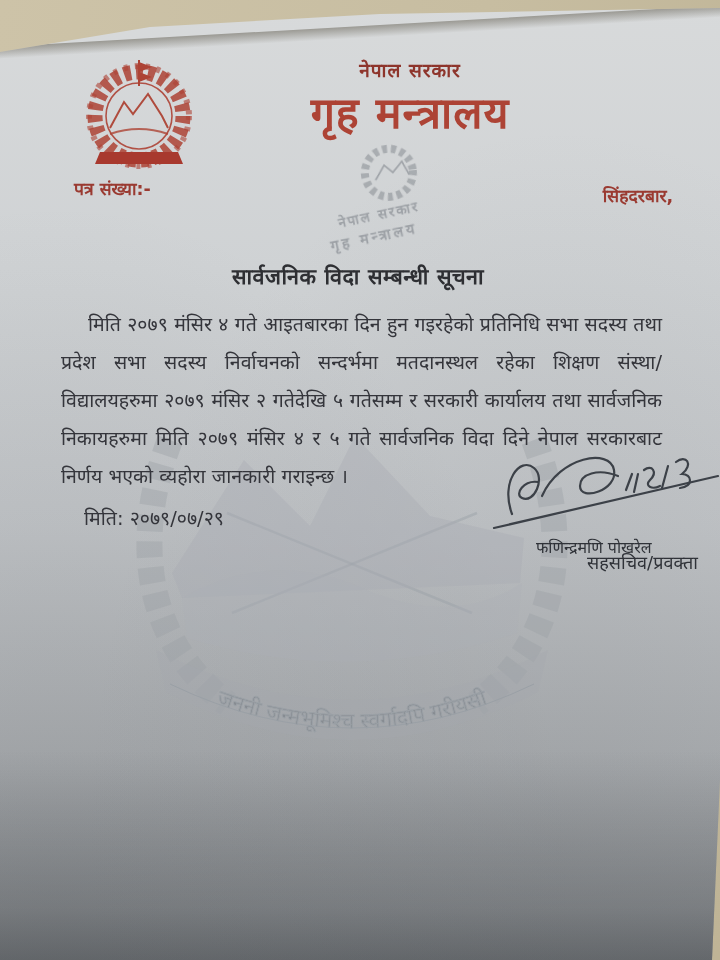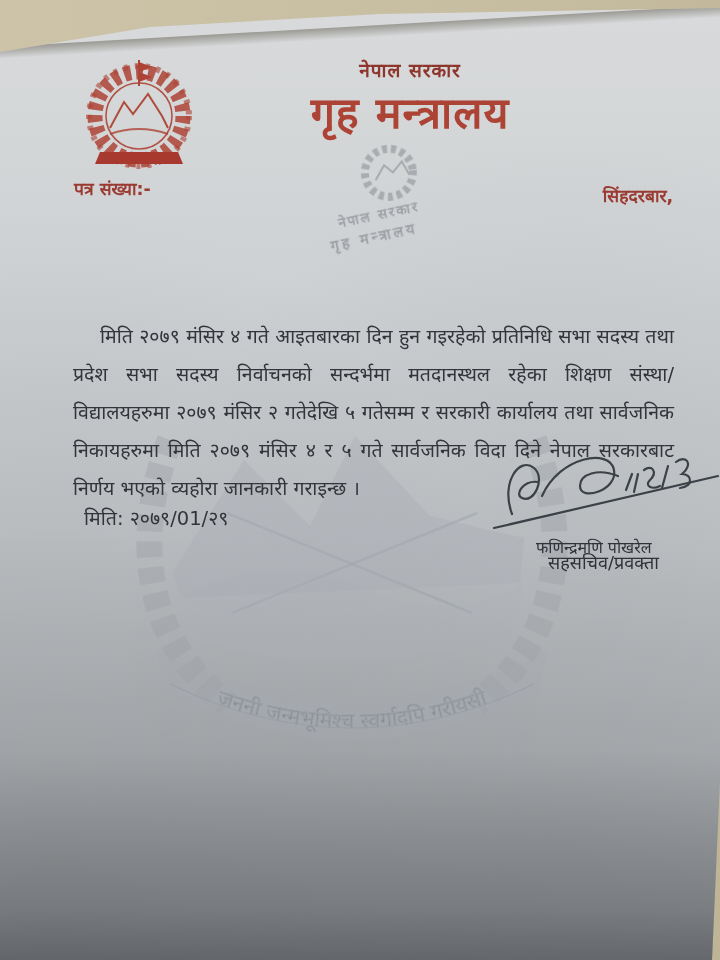--- a/index.html
+++ b/index.html
@@ -47,27 +47,27 @@
   }
   .stamp svg{display:block;margin:0 0 0 26px;}
   .stamp-line{font-weight:700;white-space:nowrap;}
   .stamp-line.l1{font-size:13.5px;transform:rotate(-6deg);margin:-4px 0 0 18px;letter-spacing:2px;}
   .stamp-line.l2{font-size:14.5px;transform:rotate(-6deg);margin:2px 0 0 8px;letter-spacing:3px;}
   .subject{
     position:absolute;left:358px;top:261px;transform:translateX(-50%);
     font-size:21.5px;font-weight:700;color:#2e2f33;white-space:nowrap;z-index:2;letter-spacing:.5px;
   }
   .body-text{
-    position:absolute;left:61px;top:306px;width:601px;margin:12px;z-index:2;
+    position:absolute;left:61px;top:306px;width:601px;margin:0;z-index:2;
     font-size:19.5px;line-height:38px;color:#34353b;text-align:justify;text-indent:27px;
   }
   .date{position:absolute;left:84px;top:504px;font-size:19.5px;color:#34353b;z-index:2;white-space:nowrap;}
   .sig-svg{position:absolute;left:492px;top:448px;width:228px;height:88px;z-index:3;}
   .sig-name{position:absolute;left:536px;top:536px;width:174px;font-size:16px;color:#2f3238;z-index:2;white-space:nowrap;}
-  .sig-title{position:absolute;left:548px;top:550px;width:150px;text-align:left;font-size:18px;color:#2f3238;z-index:2;white-space:nowrap;}
+  .sig-title{position:absolute;left:548px;top:550px;width:150px;text-align:right;font-size:18px;color:#2f3238;z-index:2;white-space:nowrap;}
   .watermark{position:absolute;left:112px;top:398px;width:480px;height:372px;z-index:0;}
 </style>
 </head>
 <body>
 
 <div class="paper">
 
   <div class="edge-shadow"></div>
 
   <svg class="watermark" viewBox="0 0 480 372">
@@ -114,24 +114,25 @@
     <svg width="96" height="62" viewBox="0 0 96 62">
       <g stroke="#7e838a" fill="none">
         <circle cx="48" cy="30" r="24" stroke-width="8" stroke-dasharray="5 4" opacity=".8"></circle>
         <path d="M34,36 L44,22 L52,30 L62,20 L68,34" stroke-width="1.6"></path>
       </g>
     </svg>
     <div class="stamp-line l1">नेपाल सरकार</div>
     <div class="stamp-line l2">गृह मन्त्रालय</div>
   </div>
 
+  <div class="subject">सार्वजनिक विदा सम्बन्धी सूचना</div>
 
   <p class="body-text">मिति २०७९ मंसिर ४ गते आइतबारका दिन हुन गइरहेको प्रतिनिधि सभा सदस्य तथा प्रदेश सभा सदस्य निर्वाचनको सन्दर्भमा मतदानस्थल रहेका शिक्षण संस्था/विद्यालयहरुमा २०७९ मंसिर २ गतेदेखि ५ गतेसम्म र सरकारी कार्यालय तथा सार्वजनिक निकायहरुमा मिति २०७९ मंसिर ४ र ५ गते सार्वजनिक विदा दिने नेपाल सरकारबाट निर्णय भएको व्यहोरा जानकारी गराइन्छ ।</p>
 
-  <div class="date">मिति: २०७९/01/२९</div>
+  <div class="date">मिति: २०७९/०७/२९</div>
 
   <svg class="sig-svg" viewBox="0 0 228 88">
     <g stroke="#3c4148" stroke-width="2.2" fill="none" stroke-linecap="round">
       <path d="M20,66 C8,34 28,8 42,20 C54,30 42,56 30,50 C22,46 32,32 46,34"></path>
       <path d="M50,48 C68,8 118,0 122,22 C126,42 88,54 88,38 C88,26 106,20 126,28"></path>
       <path d="M134,42 l6,-16"></path>
       <path d="M146,26 l-4,18"></path>
       <path d="M152,22 c8,-6 14,2 6,10 c-6,6 2,10 10,6"></path>
       <path d="M176,18 l-6,22"></path>
       <path d="M184,14 c10,-8 18,2 6,12 c10,0 12,12 -2,14"></path>

